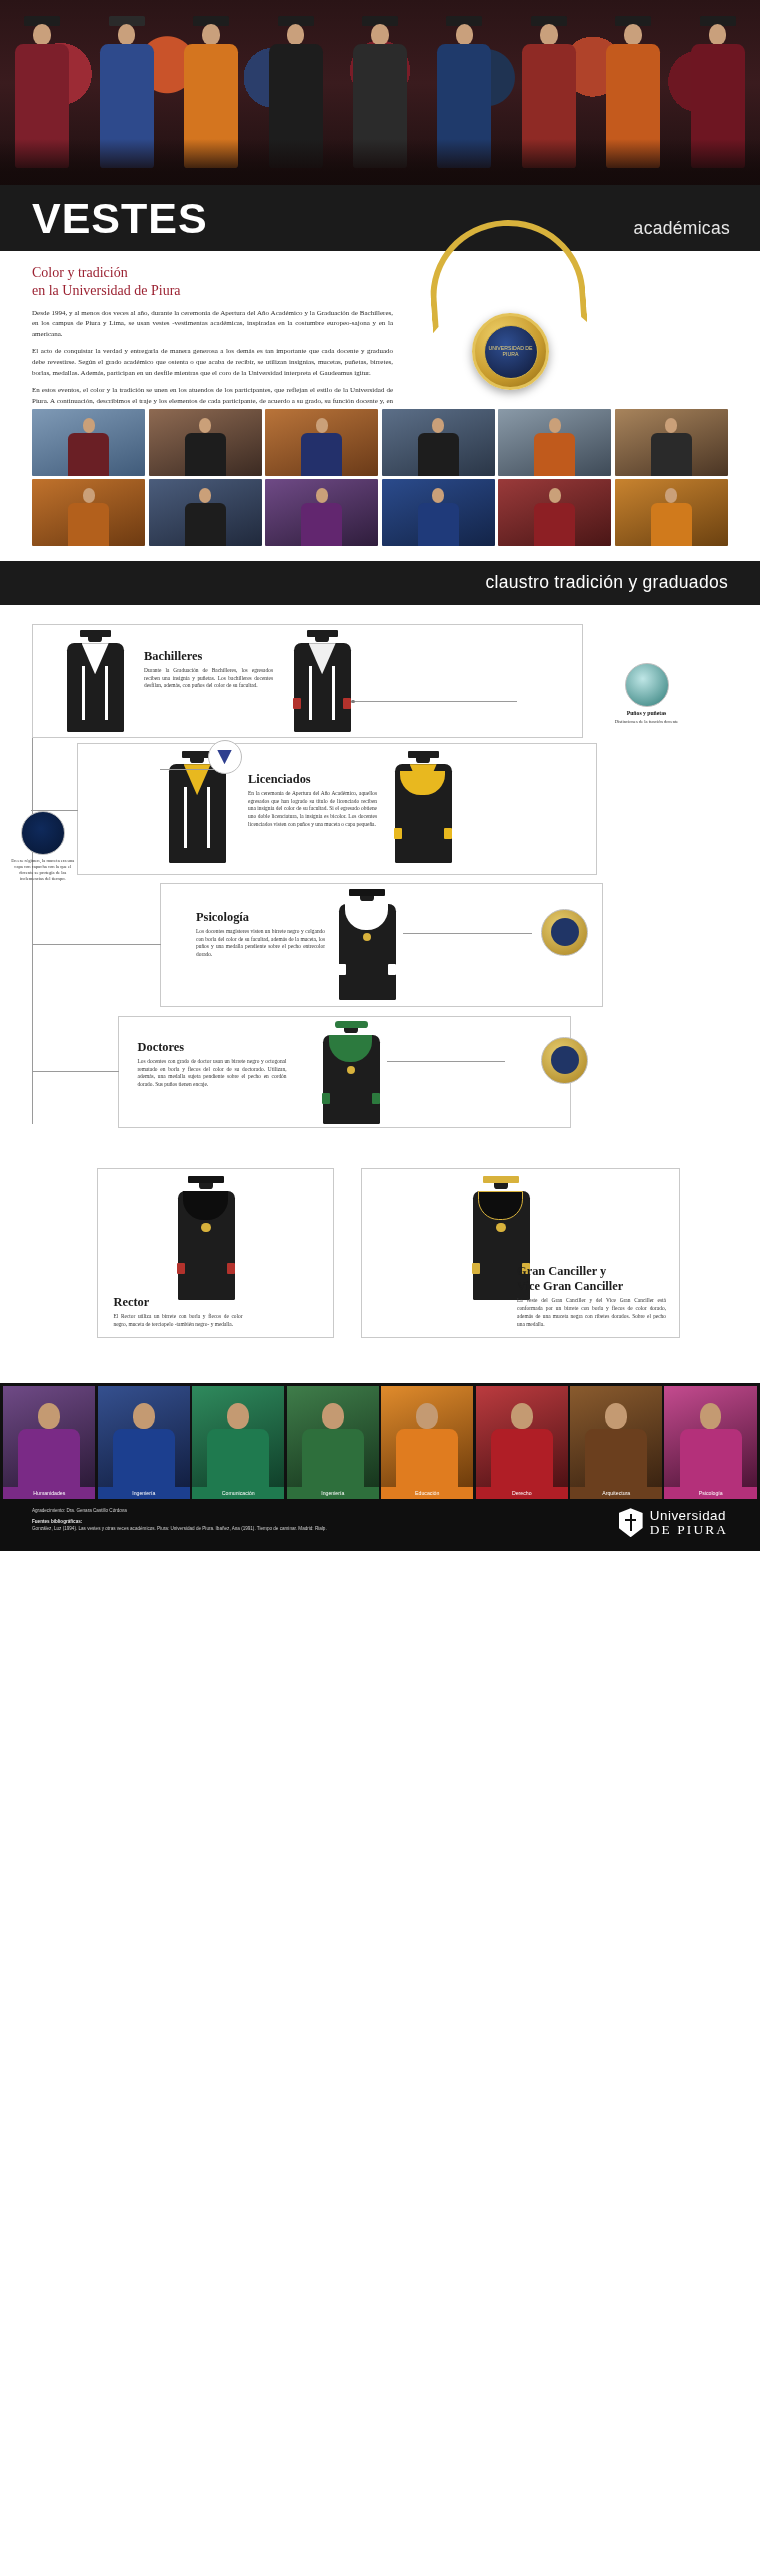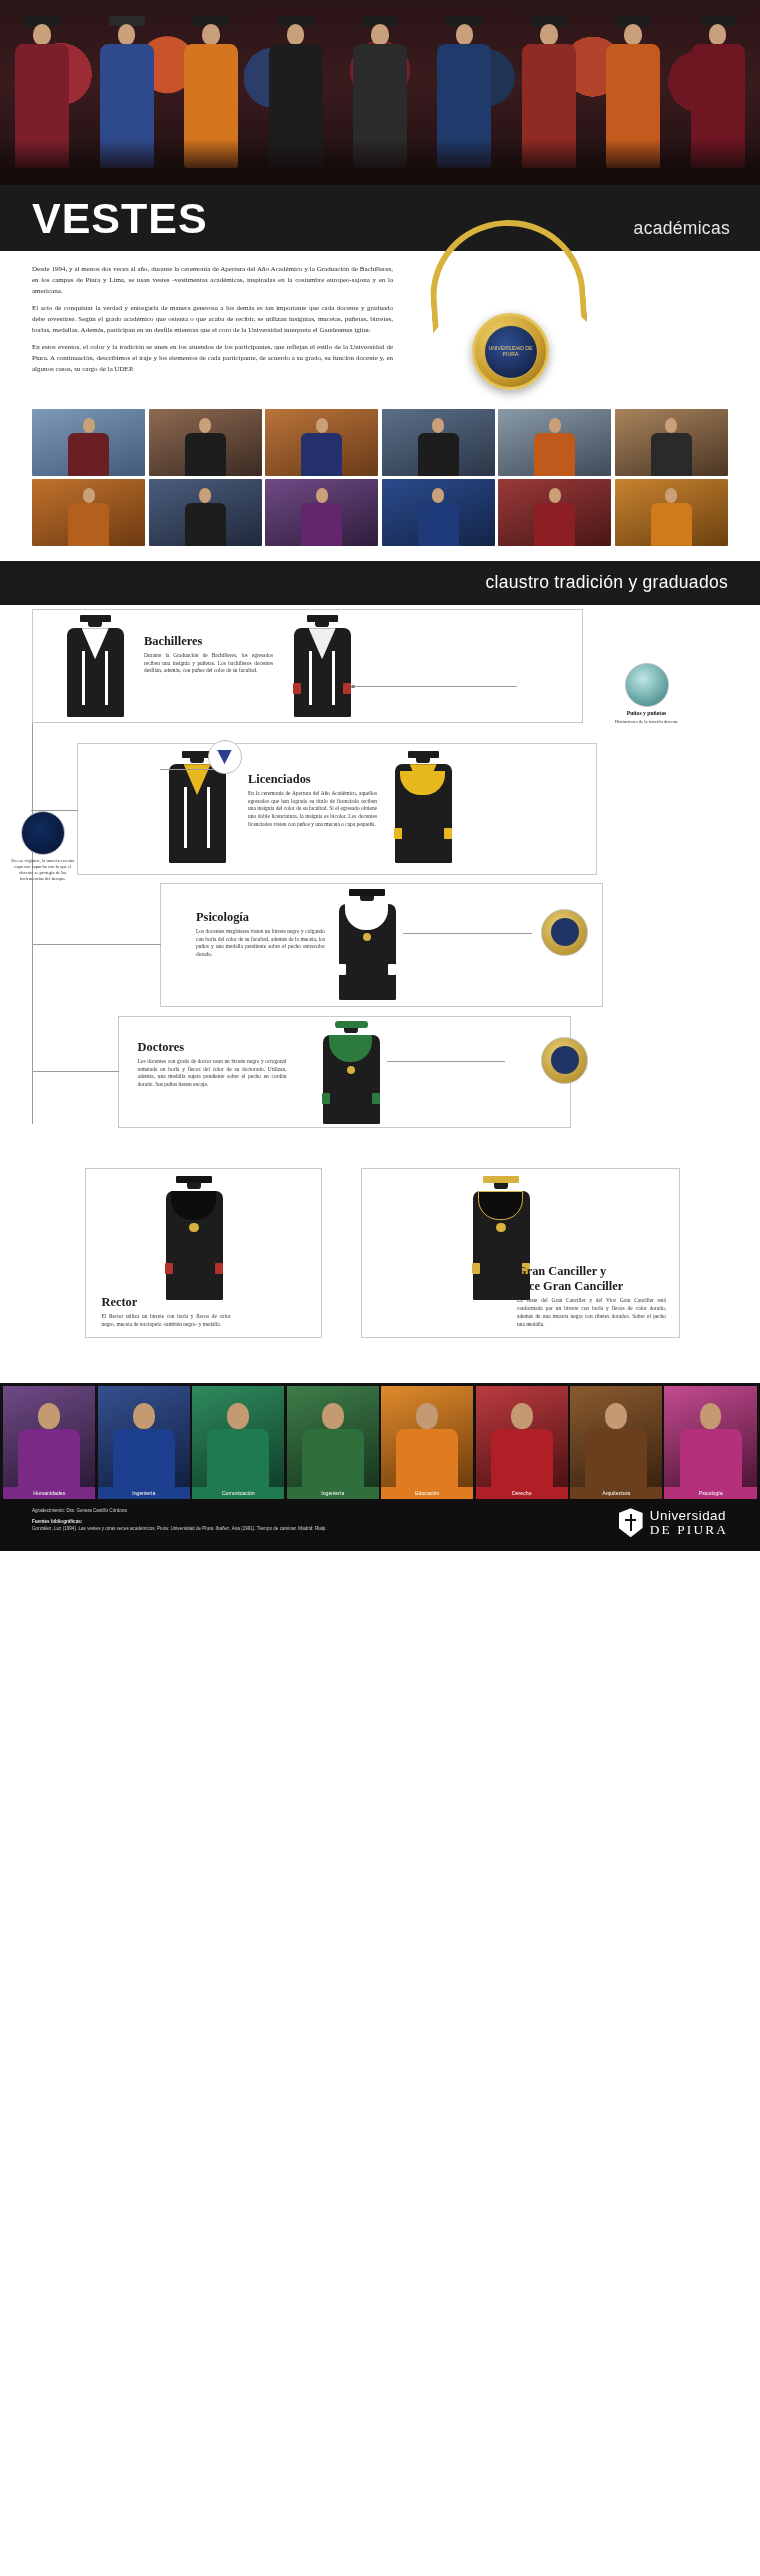--- a/index.html
+++ b/index.html
@@ -271,20 +271,24 @@
     </div>
     <div class="hero-overlay-bottom"></div>
   </div>
 
   <div class="titlebar">
     <span class="title-vestes">VESTES</span>
     <span class="title-academicas">académicas</span>
   </div>
 
   <div class="intro">
+    <h2>
+      <span>Color y tradición</span><br>
+      <span>en la Universidad de Piura</span>
+    </h2>
     <p>Desde 1994, y al menos dos veces al año, durante la ceremonia de Apertura del Año Académico y la Graduación de Bachilleres, en los campus de Piura y Lima, se usan vestes -vestimentas académicas, inspiradas en la costumbre europeo-sajona y en la americana.</p>
     <p>El acto de conquistar la verdad y entregarla de manera generosa a los demás es tan importante que cada docente y graduado debe revestirse. Según el grado académico que ostenta o que acaba de recibir, se utilizan insignias, mucetas, puñetas, birretes, borlas, medallas. Además, participan en un desfile mientras que el coro de la Universidad interpreta el Gaudeamus igitur.</p>
     <p>En estos eventos, el color y la tradición se unen en los atuendos de los participantes, que reflejan el estilo de la Universidad de Piura. A continuación, describimos el traje y los elementos de cada participante, de acuerdo a su grado, su función docente y, en algunos casos, su cargo de la UDEP.</p>
 
     <div class="medal-wrap">
       <div class="cord"></div>
       <div class="medal">
         <div class="medal-inner">UNIVERSIDAD DE PIURA</div>
       </div>
     </div>
@@ -347,21 +351,21 @@
 
   <div style="height:11.3px;background:#fff;"></div>
   <div class="secbar">
     <span>claustro tradición y graduados</span>
   </div>
 
   <div class="diagram" style="height:551px;">
 
     <div class="line vline" style="left:32px; top:24px; height:495px;"></div>
 
-    <div class="card" style="position:absolute; left:32px; top:4px; width:551px; height:114px;">
+    <div class="card" style="position:absolute; left:32px; top:19px; width:551px; height:114px;">
       <div class="gown-wrap" style="left:31px; top:5.2px;">
         <div class="gown">
           <div class="g-cap"></div>
           <div class="g-body"></div>
           <div class="g-collar"></div>
           <div class="g-stripe-l"></div>
           <div class="g-stripe-r"></div>
         </div>
       </div>
       <div class="label-block" style="left:111px; top:24px; width:129px;">
@@ -476,21 +480,21 @@
     <div class="callout" style="left:536px; top:432px; position:absolute; width:57px;">
       <div class="circ" style="width:47px;height:47px;background:radial-gradient(circle at 40% 35%,#e8cf72,#a8811f);">
         <div style="position:absolute;left:50%;top:50%;width:28px;height:28px;margin:-14px 0 0 -14px;border-radius:50%;background:#203566;"></div>
       </div>
     </div>
   </div>
 
 
   <div class="auth" style="height:227px; position:relative;">
 
-    <div class="card" style="position:absolute; left:85px; top:12.4px; width:237px; height:170px;">
+    <div class="card" style="position:absolute; left:97px; top:12.4px; width:237px; height:170px;">
       <div class="gown-wrap" style="left:77px; top:7.2px;">
         <div class="gown" style="height:124px;">
           <div class="g-cap" style="width:36px;margin-left:-18px;background:#141414;"></div>
           <div class="g-body" style="height:109px;top:14.4px;"></div>
           <div style="position:absolute;left:50%;top:14.4px;margin-left:-23px;width:45px;height:29px;background:#0d0d0d;border-radius:0 0 20.6px 20.6px;"></div>
           <div style="position:absolute;left:50%;top:47px;margin-left:-4.6px;width:9.3px;height:9.3px;border-radius:50%;background:#d8b23c;"></div>
           <div style="position:absolute;left:2.1px;top:87px;width:8.2px;height:11.3px;background:#b3322c;border-radius:1px;"></div>
           <div style="position:absolute;right:2.1px;top:87px;width:8.2px;height:11.3px;background:#b3322c;border-radius:1px;"></div>
         </div>
       </div>

